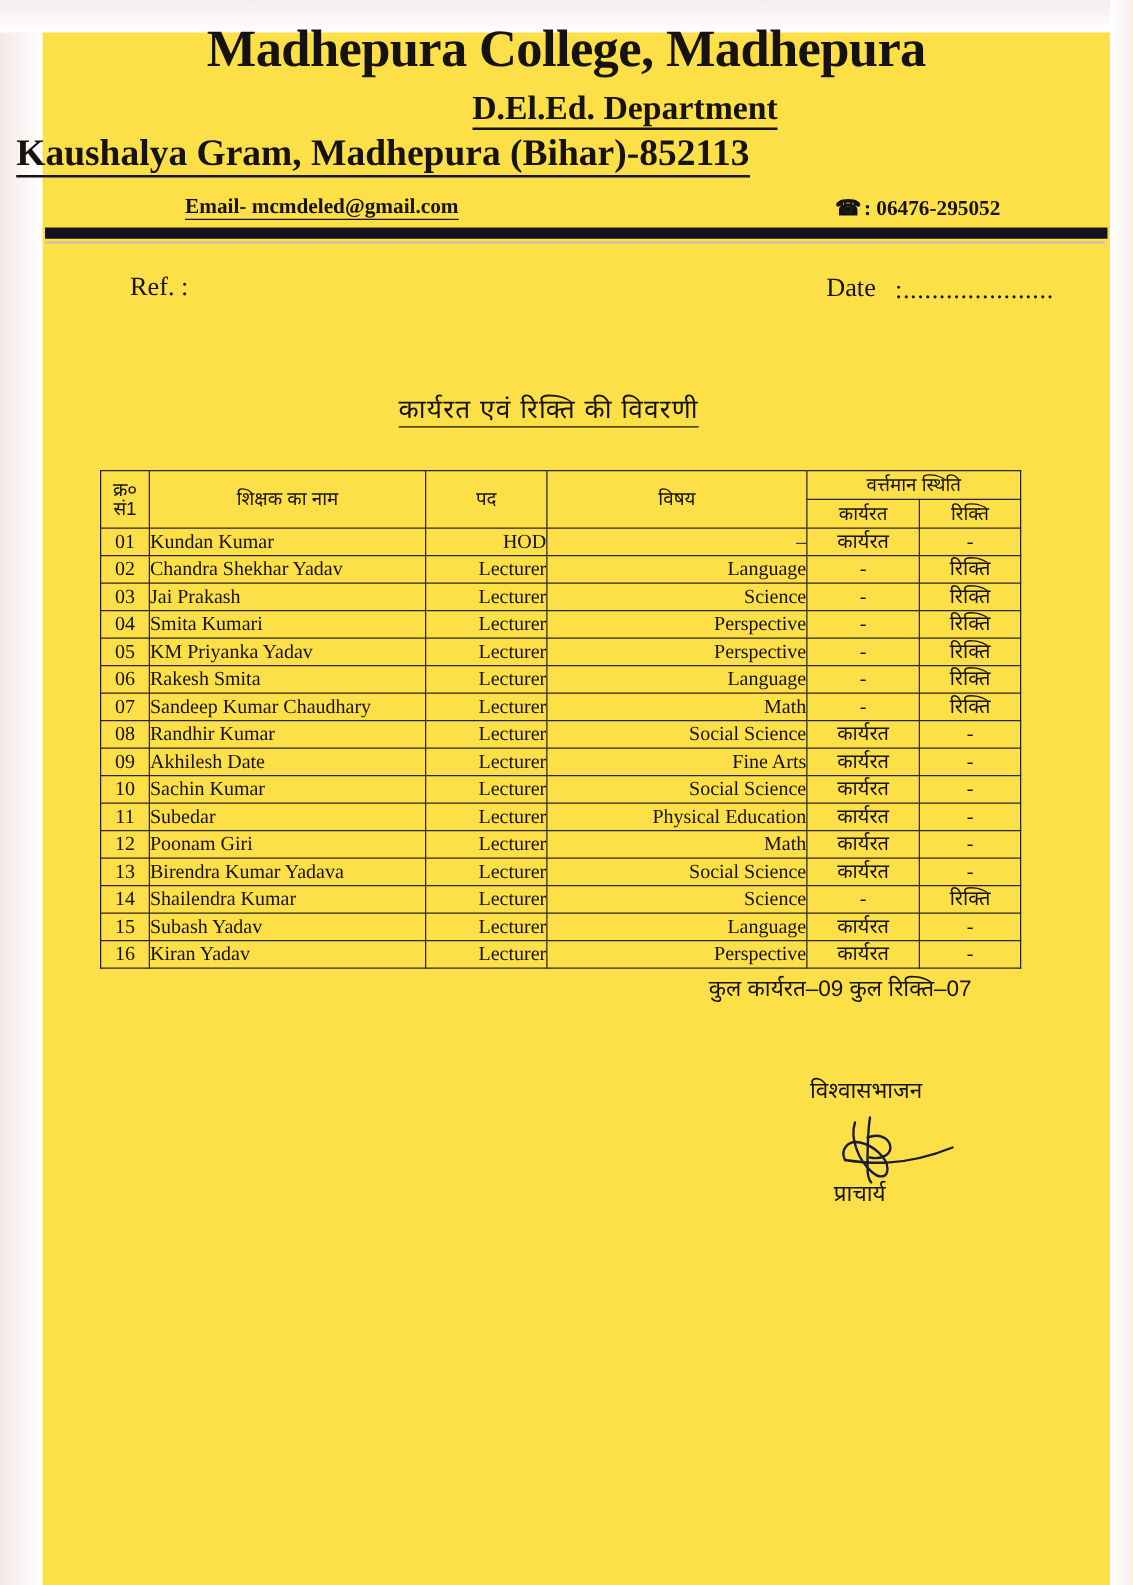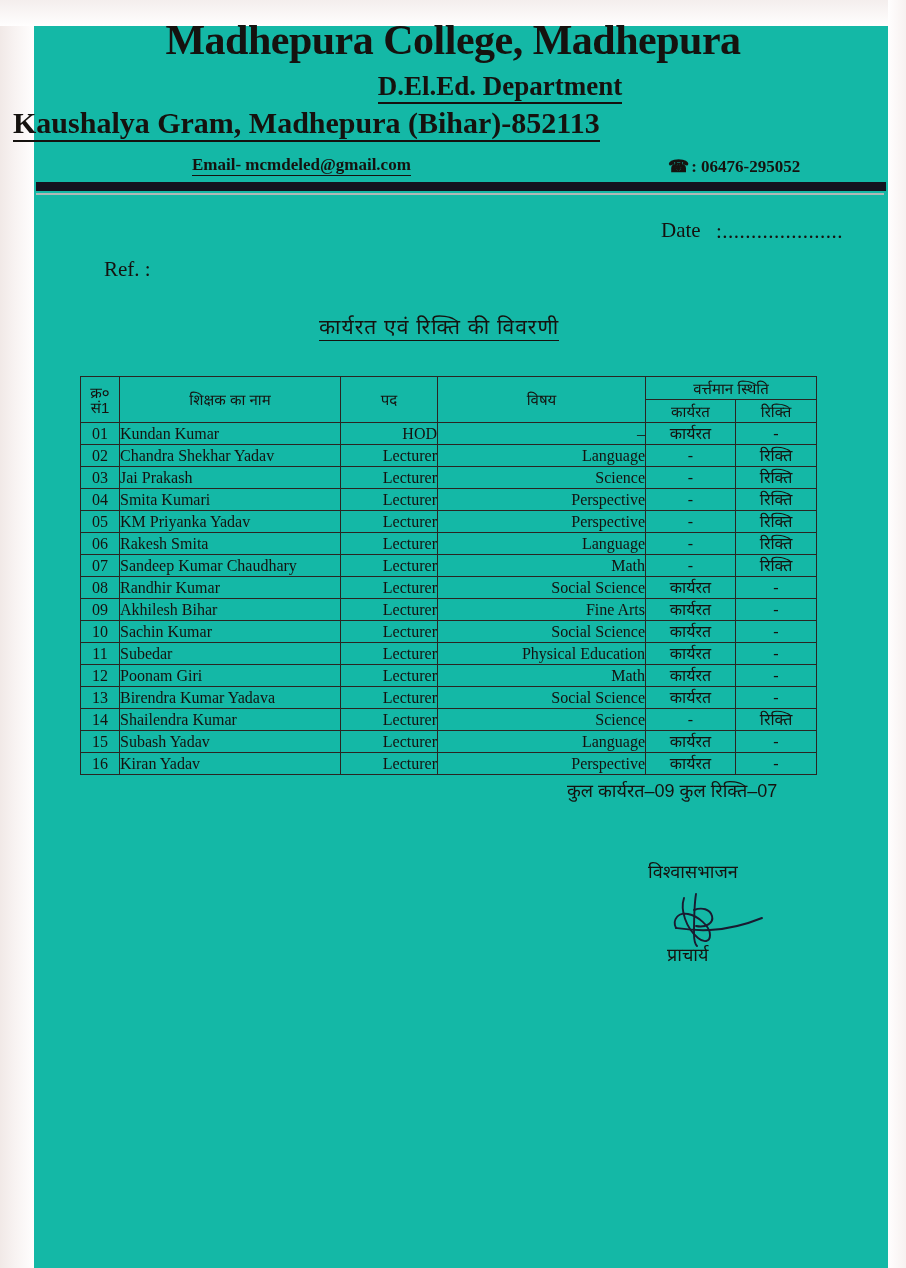--- a/index.html
+++ b/index.html
@@ -4,21 +4,21 @@
 <style>
   html, body {
     margin: 0;
     padding: 0;
     background: #ffffff;
   }
   #page {
     position: relative;
     width: 906px;
     height: 1268px;
-    background: #14b8a6;
+    background: #fde047;
     overflow: hidden;
     font-family: "Liberation Serif", "DejaVu Serif", serif;
     color: #15120f;
   }
   
   #scan-tint-left {
     position: absolute;
     left: 0; top: 0;
     width: 34px; height: 1268px;
     background: linear-gradient(to right, #f1e9e7 0%, #f8f3f2 45%, #fffefe 100%);
@@ -76,21 +76,20 @@
     padding-bottom: 1px;
   }
   .lh-email {
     position: absolute;
     left: 148px; top: 155px;
     font-weight: bold;
     font-size: 17px;
     border-bottom: 1.6px solid #15120f;
     padding-bottom: 0px;
     white-space: nowrap;
-    margin-left: 44px;
   }
   .lh-phone {
     position: absolute;
     left: 668px; top: 157px;
     font-weight: bold;
     font-size: 17px;
     white-space: nowrap;
     display: flex;
     align-items: baseline;
     gap: 2px;
@@ -111,21 +110,20 @@
     width: 848px; height: 2px;
     background: #cbb7b9;
     opacity: 0.85;
   }
 
   .ref-label {
     position: absolute;
     left: 104px; top: 217px;
     font-size: 21px;
     white-space: nowrap;
-    margin-top: 40px;
   }
   .date-label {
     position: absolute;
     left: 661px; top: 218px;
     font-size: 21px;
     white-space: nowrap;
   }
   .date-dots {
     position: absolute;
     left: 716px; top: 219px;
@@ -358,21 +356,21 @@
         <tr>
           <td class="c-sno">08</td>
           <td class="c-name">Randhir Kumar</td>
           <td class="c-post">Lecturer</td>
           <td class="c-subj">Social Science</td>
           <td class="c-status">कार्यरत</td>
           <td class="c-status dash">-</td>
         </tr>
         <tr>
           <td class="c-sno">09</td>
-          <td class="c-name">Akhilesh Bihar</td>
+          <td class="c-name">Akhilesh Date</td>
           <td class="c-post">Lecturer</td>
           <td class="c-subj">Fine Arts</td>
           <td class="c-status">कार्यरत</td>
           <td class="c-status dash">-</td>
         </tr>
         <tr>
           <td class="c-sno">10</td>
           <td class="c-name">Sachin Kumar</td>
           <td class="c-post">Lecturer</td>
           <td class="c-subj">Social Science</td>

